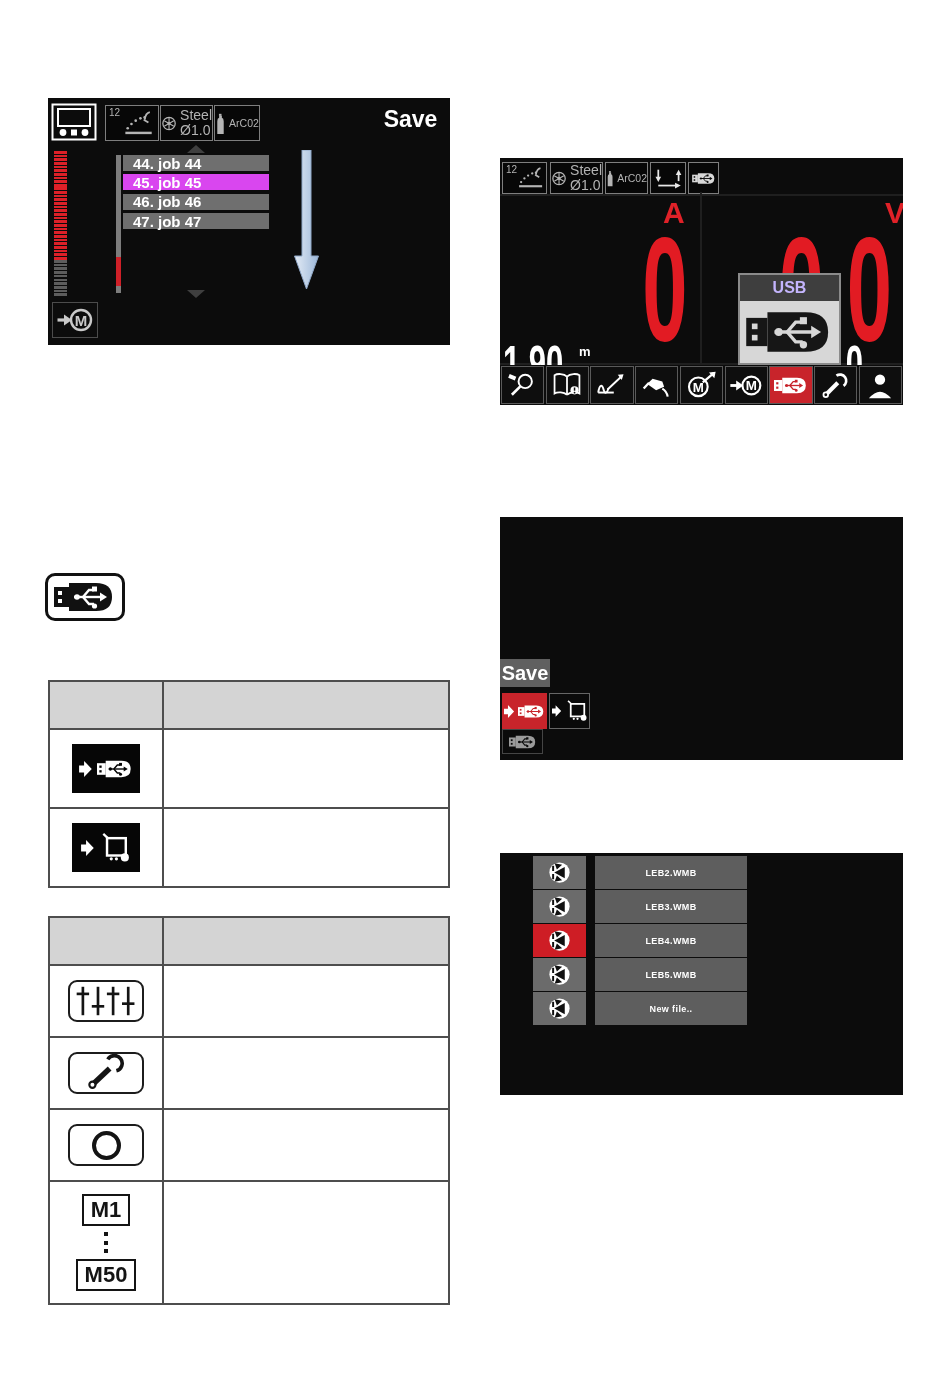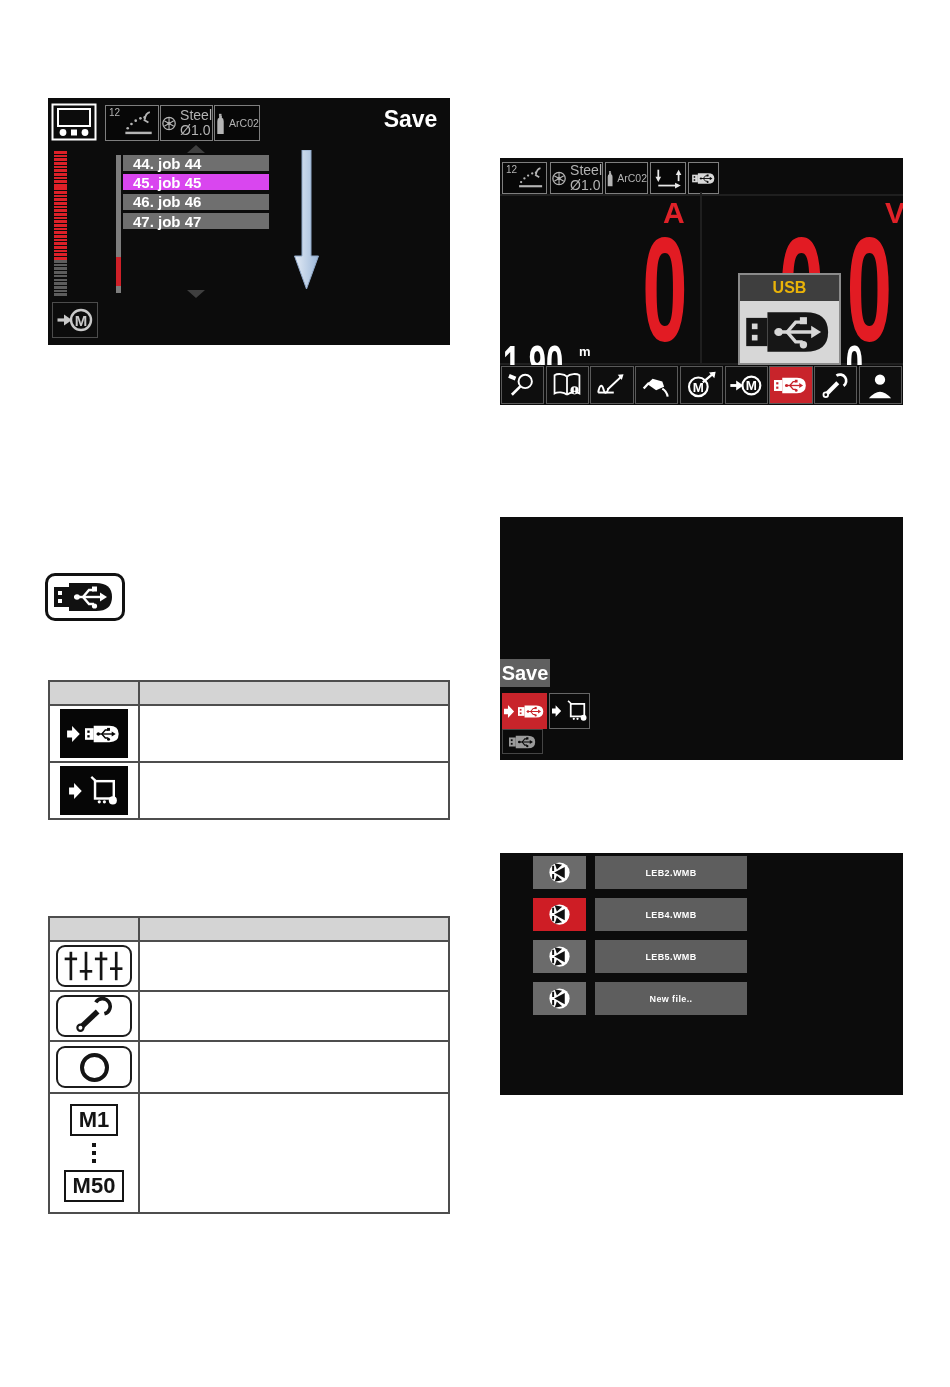--- a/index.html
+++ b/index.html
@@ -32,49 +32,49 @@
 
   
   .screen-main{left:500px;top:158px;width:403px;height:247px;}
   .grid-h{position:absolute;left:0;right:0;height:2px;background:#1f1f1f;}
   .grid-v{position:absolute;top:34px;bottom:40px;width:2px;background:#1f1f1f;}
   .av-label{position:absolute;top:38px;color:#e02128;font-size:30px;font-weight:bold;}
   .big-val{position:absolute;top:56px;height:151px;color:#e21b23;font-size:148px;line-height:151px;font-weight:bold;transform:scaleX(0.55);text-align:center;}
   .sub-val{position:absolute;top:181px;color:#fff;font-size:50px;font-weight:bold;line-height:1;transform:scaleX(0.62);transform-origin:left;}
   .sub-unit{position:absolute;color:#fff;font-size:13px;font-weight:bold;}
   .usb-popup{position:absolute;left:238px;top:115px;width:103px;height:92px;border:2px solid #8b8b8b;box-sizing:border-box;z-index:5;}
-  .usb-popup-head{height:26px;background:#3e3e3e;color:#eab308;font-size:16px;font-weight:bold;display:flex;align-items:center;justify-content:center;}
+  .usb-popup-head{height:26px;background:#3e3e3e;color:#c4b5fd;font-size:16px;font-weight:bold;display:flex;align-items:center;justify-content:center;}
   .usb-popup-body{height:62px;background:#d7d7d7;display:flex;align-items:center;justify-content:center;}
   .toolbar{position:absolute;left:0;right:0;bottom:0;height:40px;display:flex;gap:1.5px;padding:1px;box-sizing:border-box;background:#0c0c0c;z-index:4;}
   .tool-tile{flex:1;border:1px solid #5a5a5a;background:#0e0e0e;display:flex;align-items:center;justify-content:center;box-sizing:border-box;color:#fff;}
   .tool-tile.active{background:#c8242b;border-color:#d04:}
 
   
   .usb-standalone{position:absolute;left:45px;top:573px;width:80px;height:48px;border:3px solid #111;border-radius:10px;background:#fff;display:flex;align-items:center;justify-content:center;box-sizing:border-box;}
 
   
   .screen-save{left:500px;top:517px;width:403px;height:243px;}
   .save-chip{position:absolute;left:0;top:142px;width:50px;height:28px;background:#606060;color:#fff;font-size:20px;font-weight:bold;display:flex;align-items:center;justify-content:center;}
   .menu-tile{position:absolute;display:flex;align-items:center;justify-content:center;gap:3px;box-sizing:border-box;}
   .tile-red{left:2px;top:176px;width:45px;height:36px;background:#c8242b;color:#fff;}
   .tile-dark{left:49px;top:176px;width:41px;height:36px;background:#0a0a0a;border:1px solid #666;color:#fff;}
   .tile-dim{left:2px;top:212px;width:41px;height:25px;background:#0a0a0a;border:1px solid #454545;color:#9a9a9a;}
 
   
   .screen-files{left:500px;top:853px;width:403px;height:242px;}
   .file-rows{position:absolute;left:33px;top:3px;}
-  .file-row{display:flex;margin-bottom:9px;align-items:flex-end;}
+  .file-row{display:flex;margin-bottom:1px;align-items:flex-end;}
   .file-icon{width:53px;height:33px;background:#6b6b6b;display:flex;align-items:center;justify-content:center;}
   .file-icon.selected{background:#ce1d25;}
   .file-gap{width:9px;}
   .file-name{width:152px;height:33px;background:#5e5e5e;color:#fff;font-size:9px;font-weight:bold;letter-spacing:.4px;display:flex;align-items:center;justify-content:center;}
 
   
   .doc-table{position:absolute;border-collapse:collapse;table-layout:fixed;width:402px;background:#fff;}
-  .doc-table th,.doc-table td{border:2px solid #4e4e4e;padding:0;}
+  .doc-table th,.doc-table td{border:2px solid #4e4e4e;padding:12px;}
   .doc-table th{background:#d4d4d4;height:22px;}
   .doc-table td.icon-cell{width:88px;text-align:center;vertical-align:middle;}
   .t-usb{left:48px;top:680px;}
   .t-usb tr.r{height:57px;}
   .tile-black{width:68px;height:49px;background:#060606;margin:2px auto;display:flex;align-items:center;justify-content:center;gap:4px;color:#fff;}
   .t-settings{left:48px;top:916px;}
   .t-settings tr.r1,.t-settings tr.r2{height:50px;}
   .t-settings tr.r3{height:52px;}
   .t-settings tr.r4{height:120px;}
   .icon-box{width:76px;height:42px;border:2.5px solid #1c1c1c;border-radius:9px;background:#fff;margin:2px auto;display:flex;align-items:center;justify-content:center;box-sizing:border-box;}
@@ -436,20 +436,31 @@
             <svg width="27" height="27" viewBox="0 0 36 36">
               <use href="#shutter-icon"></use>
             </svg>
           </div>
         <div class="file-gap"></div>
         <div class="file-name">
             <span>LEB2.WMB</span>
           </div>
       </div>
       <div class="file-row">
+        <div class="file-icon">
+            <svg width="27" height="27" viewBox="0 0 36 36">
+              <use href="#shutter-icon"></use>
+            </svg>
+          </div>
+        <div class="file-gap"></div>
+        <div class="file-name">
+            <span>LEB3.WMB</span>
+          </div>
+      </div>
+      <div class="file-row">
         <div class="file-icon selected">
             <svg width="27" height="27" viewBox="0 0 36 36">
               <use href="#shutter-icon"></use>
             </svg>
           </div>
         <div class="file-gap"></div>
         <div class="file-name">
             <span>LEB4.WMB</span>
           </div>
       </div>

